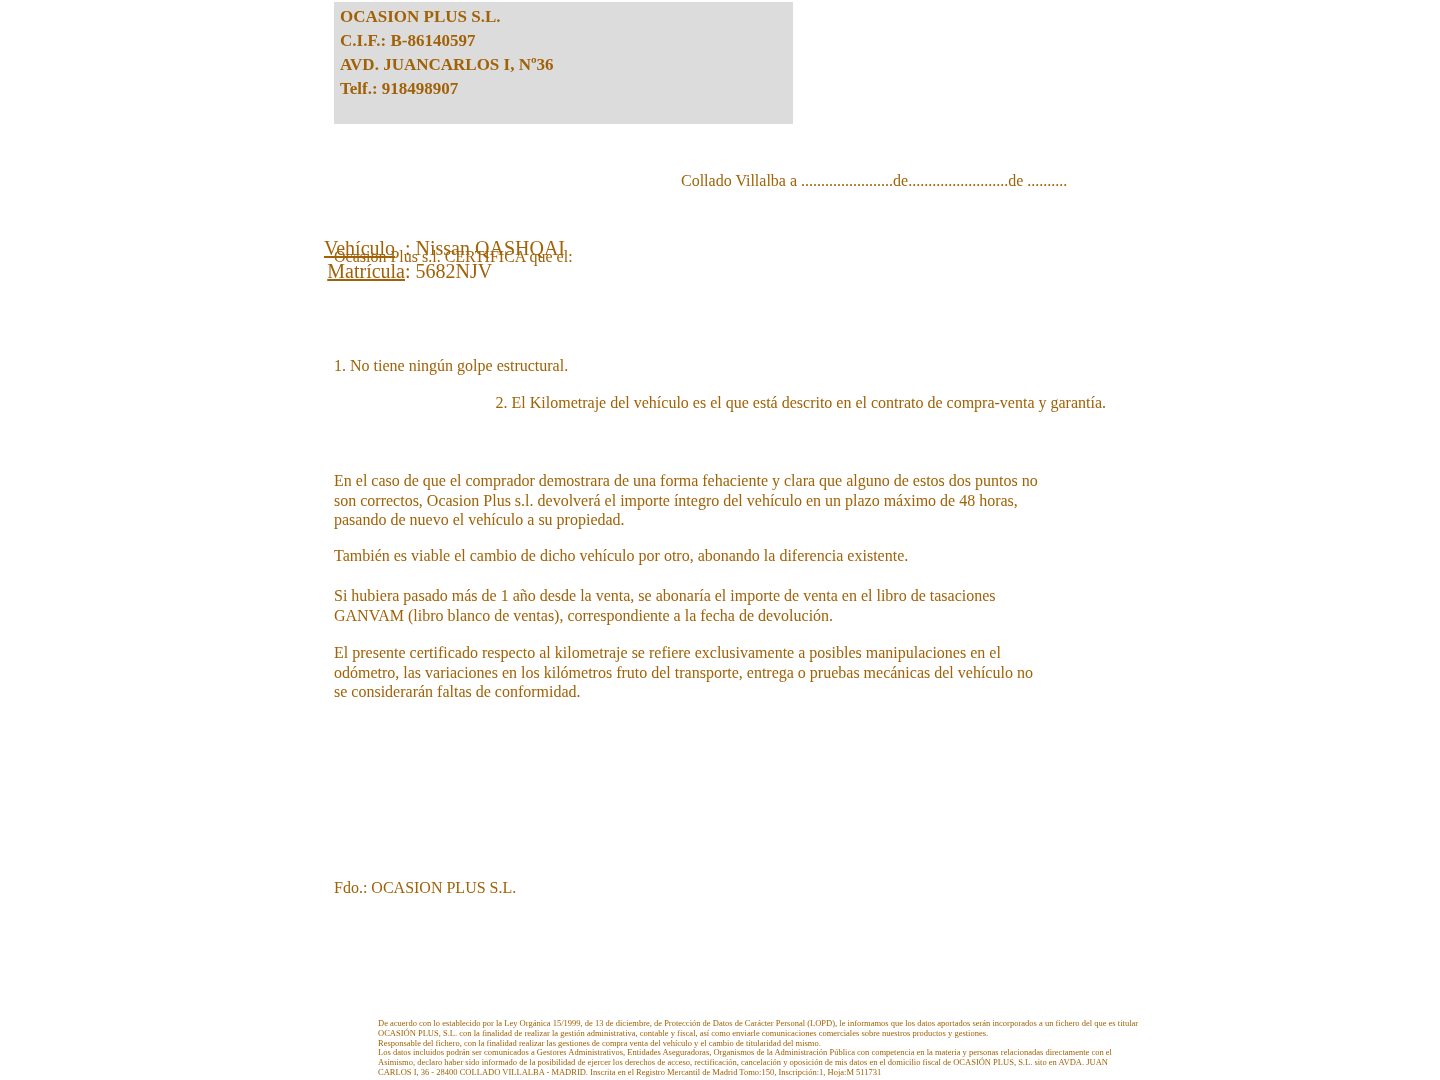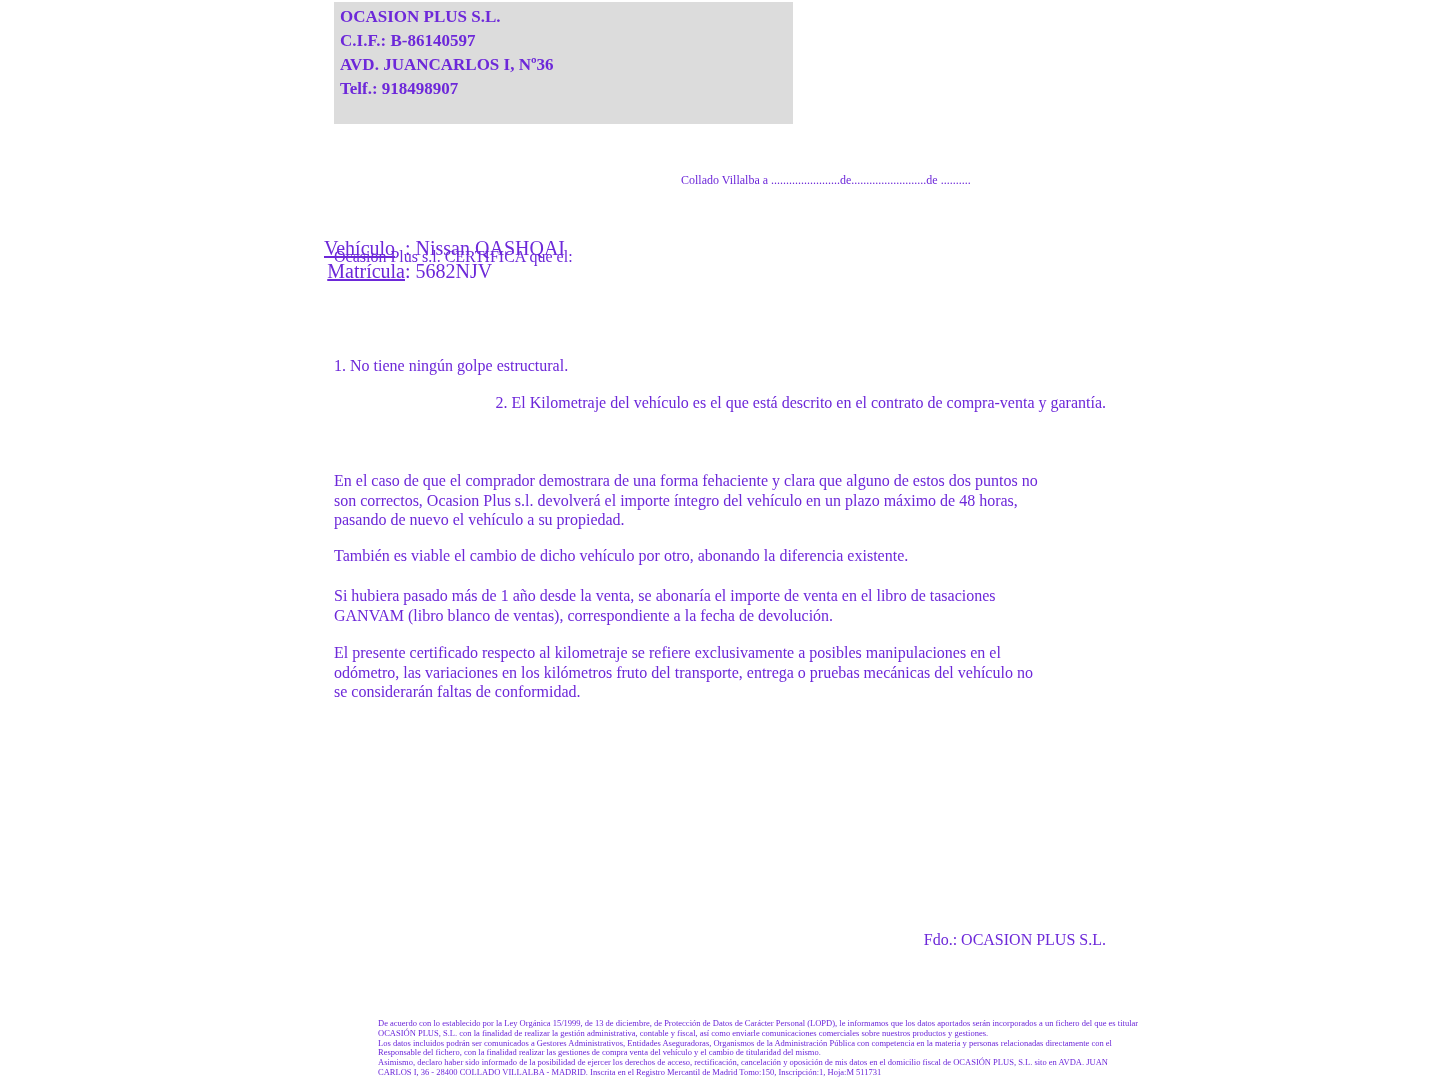--- a/index.html
+++ b/index.html
@@ -2,21 +2,21 @@
 <html><head>
 <meta charset="utf-8">
 <style>
   html, body { margin: 0; padding: 0; background: #ffffff; }
   .page {
     position: relative;
     width: 1440px;
     height: 1080px;
     background: #ffffff;
     font-family: "Liberation Serif", "DejaVu Serif", serif;
-    color: #6d28d9;
+    color: #a16207;
     overflow: hidden;
     border-radius: 21px;
   }
   .header-box {
     position: absolute;
     left: 334px;
     top: 2px;
     width: 459px;
     height: 122px;
     background: #dcdcdc;
@@ -32,21 +32,21 @@
     width: 772px;
     font-size: 16px;
     line-height: 19.6px;
     white-space: pre-line;
     margin-top: 32px;
   }
   .date-line {
     position: absolute;
     left: 681px;
     top: 171px;
-    font-size: 12px;
+    font-size: 16px;
     line-height: 19.6px;
     white-space: nowrap;
   }
   .kv-line { position: absolute; left: 324px; font-size: 20px; line-height: 19.6px; }
   .kv-label { display: inline-block; width: 81px; text-decoration: underline; }
   .legal {
     position: absolute;
     left: 330px;
     top: 1019px;
     width: 785px;
@@ -85,24 +85,24 @@
   <div class="textblock" style="top:439px;">En el caso de que el comprador demostrara de una forma fehaciente y clara que alguno de estos dos puntos no
 son correctos, Ocasion Plus s.l. devolverá el importe íntegro del vehículo en un plazo máximo de 48 horas,
 pasando de nuevo el vehículo a su propiedad.</div>
   <div class="textblock" style="top:514px;">También es viable el cambio de dicho vehículo por otro, abonando la diferencia existente.</div>
   <div class="textblock" style="top:554px;">Si hubiera pasado más de 1 año desde la venta, se abonaría el importe de venta en el libro de tasaciones
 GANVAM (libro blanco de ventas), correspondiente a la fecha de devolución.</div>
   <div class="textblock" style="top:611px;">El presente certificado respecto al kilometraje se refiere exclusivamente a posibles manipulaciones en el
 odómetro, las variaciones en los kilómetros fruto del transporte, entrega o pruebas mecánicas del vehículo no
 se considerarán faltas de conformidad.</div>
 
-  <div class="textblock" style="top:898px;text-align:right;">Fdo.: OCASION PLUS S.L.</div>
+  <div class="textblock" style="top:846px;">Fdo.: OCASION PLUS S.L.</div>
 
   <div class="legal">
     <div class="legal-line">De acuerdo con lo establecido por la Ley Orgánica 15/1999, de 13 de diciembre, de Protección de Datos de Carácter Personal (LOPD), le informamos que los datos aportados serán incorporados a un fichero del que es titular</div>
     <div class="legal-line">OCASIÓN PLUS, S.L. con la finalidad de realizar la gestión administrativa, contable y fiscal, así como enviarle comunicaciones comerciales sobre nuestros productos y gestiones.</div>
+    <div class="legal-line">Responsable del fichero, con la finalidad realizar las gestiones de compra venta del vehículo y el cambio de titularidad del mismo.</div>
     <div class="legal-line">Los datos incluidos podrán ser comunicados a Gestores Administrativos, Entidades Aseguradoras, Organismos de la Administración Pública con competencia en la materia y personas relacionadas directamente con el</div>
-    <div class="legal-line">Responsable del fichero, con la finalidad realizar las gestiones de compra venta del vehículo y el cambio de titularidad del mismo.</div>
     <div class="legal-line">Asimismo, declaro haber sido informado de la posibilidad de ejercer los derechos de acceso, rectificación, cancelación y oposición de mis datos en el domicilio fiscal de OCASIÓN PLUS, S.L. sito en AVDA. JUAN</div>
     <div class="legal-line">CARLOS I, 36 - 28400 COLLADO VILLALBA - MADRID. Inscrita en el Registro Mercantil de Madrid Tomo:150, Inscripción:1, Hoja:M 511731</div>
   </div>
 
 </div>
 
 </body></html>

